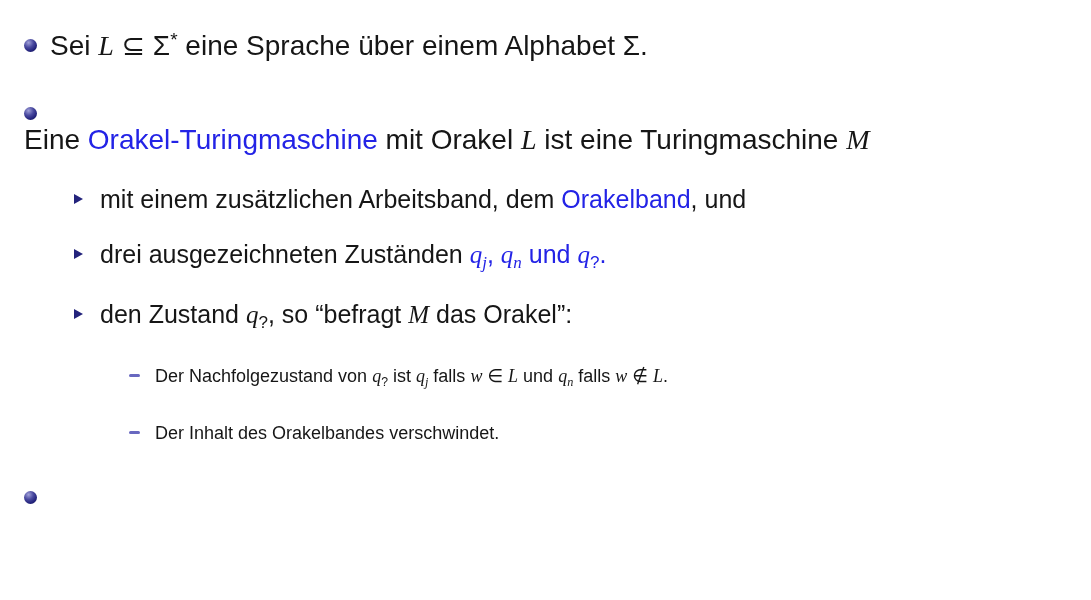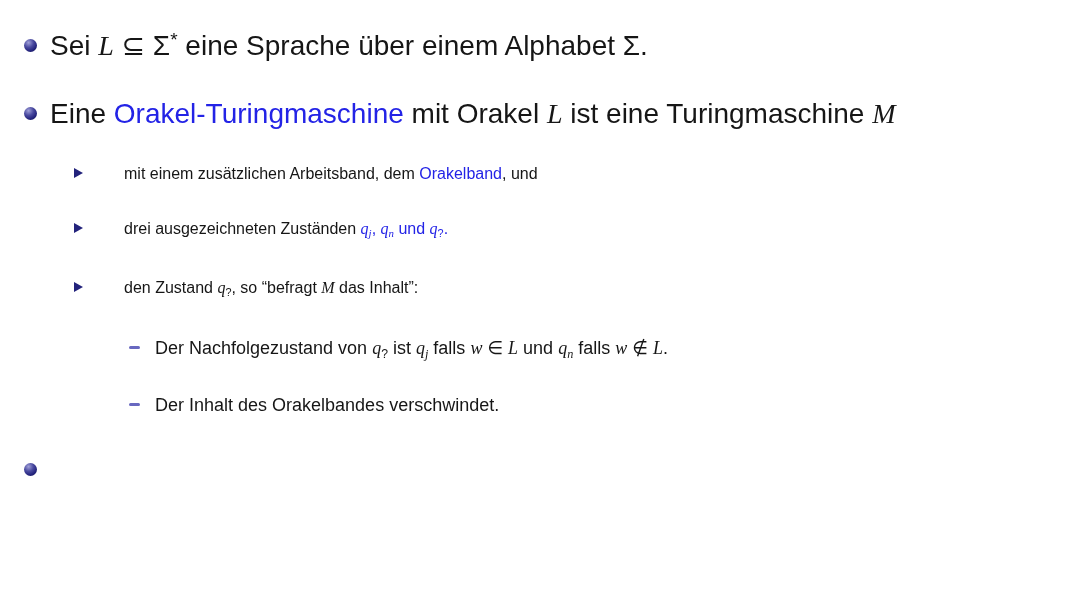--- a/index.html
+++ b/index.html
@@ -9,24 +9,24 @@
     --dashc: #6868c0;
   }
   * { margin: 0; padding: 0; box-sizing: border-box; }
   html, body { width: 1091px; height: 600px; background: #ffffff; overflow: hidden; }
   body { font-family: "Liberation Sans", "DejaVu Sans", sans-serif; color: var(--text); }
 
   .slide { width: 992px; height: 600px; padding-top: 28px; background: #ffffff; }
 
   .item { display: flex; align-items: flex-start; }
   .l1 { margin-left: 24px; font-size: 28px; line-height: 35px; }
-  .l2 { margin-left: 74px; font-size: 16px; line-height: 31px; gap: 24px; }
+  .l2 { margin-left: 74px; font-size: 25px; line-height: 31px; }
   .l3 { margin-left: 129px; font-size: 18px; line-height: 28px; }
 
-  #list > .item:nth-child(2) { margin-top: 30px; }
+  #list > .item:nth-child(2) { margin-top: 30px; flex-direction: column; }
   #list > .item:nth-child(3) { margin-top: 27px; }
   #list > .item:nth-child(4) { margin-top: 24px; }
   #list > .item:nth-child(5) { margin-top: 26px; }
   #list > .item:nth-child(6) { margin-top: 29px; }
   #list > .item:nth-child(7) { margin-top: 27px; }
   #list > .item:nth-child(8) { margin-top: 33px; }
 
   .marker-box { flex: 0 0 26px; display: flex; }
 
   .ball {
@@ -90,21 +90,21 @@
         </span>
         <div class="text">
           <div class="line"><span class="seg">drei ausgezeichneten Zuständen </span><span class="seg bi">q</span><span class="seg bi sub">j</span><span class="seg b">, </span><span class="seg bi">q</span><span class="seg bi sub">n</span><span class="seg b"> und </span><span class="seg bi">q</span><span class="seg b sub">?</span><span class="seg b">.</span></div>
         </div>
       </div>
       <div class="item l2">
         <span class="marker-box">
           <span class="tri"></span>
         </span>
         <div class="text">
-          <div class="line"><span class="seg">den Zustand </span><span class="seg i">q</span><span class="seg sub">?</span><span class="seg">, so “befragt </span><span class="seg i">M</span><span class="seg"> das Inhalt”:</span></div>
+          <div class="line"><span class="seg">den Zustand </span><span class="seg i">q</span><span class="seg sub">?</span><span class="seg">, so “befragt </span><span class="seg i">M</span><span class="seg"> das Orakel”:</span></div>
         </div>
       </div>
       <div class="item l3">
         <span class="marker-box">
           <span class="dash"></span>
         </span>
         <div class="text">
           <div class="line"><span class="seg">Der Nachfolgezustand von </span><span class="seg i">q</span><span class="seg sub">?</span><span class="seg"> ist </span><span class="seg i">q</span><span class="seg i sub">j</span><span class="seg"> falls </span><span class="seg i">w</span><span class="seg"> ∈ </span><span class="seg i">L</span><span class="seg"> und </span><span class="seg i">q</span><span class="seg i sub">n</span><span class="seg"> falls </span><span class="seg i">w</span><span class="seg"> ∉ </span><span class="seg i">L</span><span class="seg">.</span></div>
         </div>
       </div>

